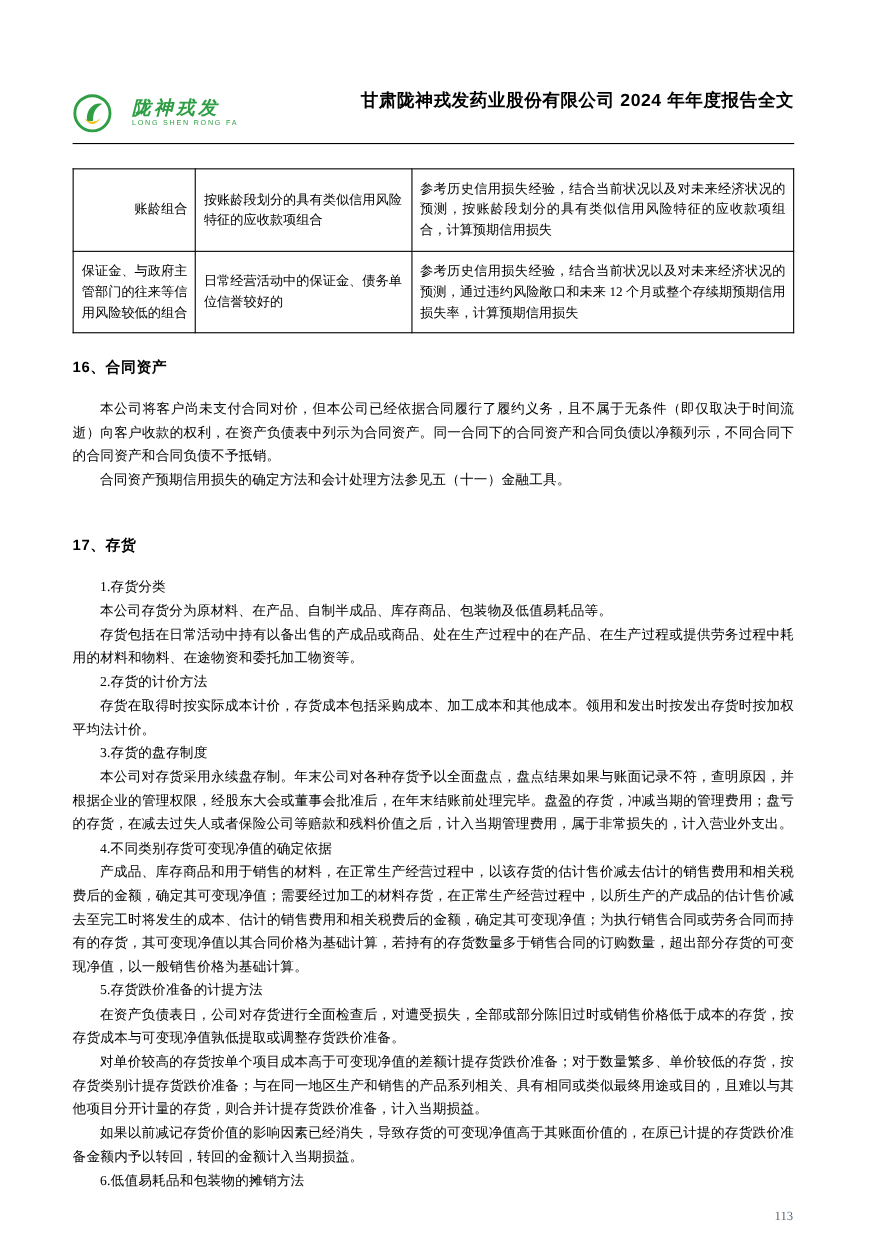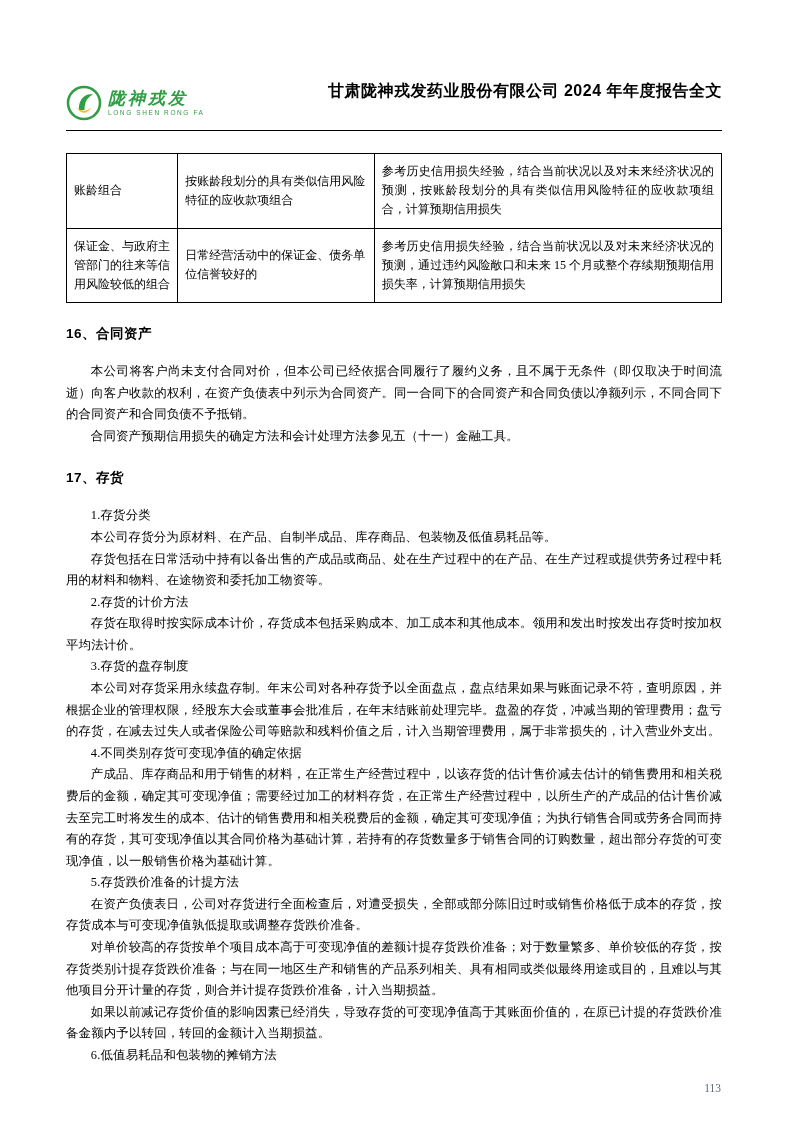--- a/index.html
+++ b/index.html
@@ -21,21 +21,21 @@
   .page-header {
     display: flex;
     align-items: center;
     justify-content: space-between;
     border-bottom: 1.5px solid #000000;
     padding-bottom: 9px;
   }
   .logo {
     display: flex;
     align-items: center;
-    gap: 6px;
+    gap: 18px;
     margin-top: 45px;
   }
   .logo-icon { display: block; }
   .logo-text { display: flex; flex-direction: column; line-height: 1; }
   .logo-cn {
     font-family: "Liberation Sans", "DejaVu Sans", sans-serif;
     font-weight: bold;
     font-style: italic;
     font-size: 17px;
     color: #2f9e44;
@@ -62,29 +62,29 @@
     margin-top: 22px;
     table-layout: fixed;
   }
   table.cl-table td {
     border: 1px solid #000000;
     vertical-align: middle;
     padding: 8px 7px;
     font-size: 12px;
     line-height: 1.6;
   }
-  td.col-category { width: 17%; }
+  td.col-category { width: 17%; text-align: right; }
   td.col-basis    { width: 30%; }
   td.col-method   { width: 53%; text-align: justify; }
   
   .section-heading {
     font-family: "Liberation Sans", "DejaVu Sans", sans-serif;
     font-weight: bold;
     font-size: 13.5px;
-    margin-top: 22px;
+    margin-top: 40px;
     margin-bottom: 18px;
     letter-spacing: 0.5px;
   }
   .section-heading.first { margin-top: 22px; }
   .para {
     font-size: 12.4px;
     line-height: 1.74;
     text-indent: 2em;
     text-align: justify;
     letter-spacing: 0.2px;
@@ -124,21 +124,21 @@
   <table class="cl-table">
     <tbody>
       <tr>
         <td class="col-category">账龄组合</td>
         <td class="col-basis">按账龄段划分的具有类似信用风险特征的应收款项组合</td>
         <td class="col-method">参考历史信用损失经验，结合当前状况以及对未来经济状况的预测，按账龄段划分的具有类似信用风险特征的应收款项组合，计算预期信用损失</td>
       </tr>
       <tr>
         <td class="col-category">保证金、与政府主管部门的往来等信用风险较低的组合</td>
         <td class="col-basis">日常经营活动中的保证金、债务单位信誉较好的</td>
-        <td class="col-method">参考历史信用损失经验，结合当前状况以及对未来经济状况的预测，通过违约风险敞口和未来 15 个月或整个存续期预期信用损失率，计算预期信用损失</td>
+        <td class="col-method">参考历史信用损失经验，结合当前状况以及对未来经济状况的预测，通过违约风险敞口和未来 12 个月或整个存续期预期信用损失率，计算预期信用损失</td>
       </tr>
     </tbody>
   </table>
 
   <div>
     <div class="section-heading first">16、合同资产</div>
     <p class="para">本公司将客户尚未支付合同对价，但本公司已经依据合同履行了履约义务，且不属于无条件（即仅取决于时间流逝）向客户收款的权利，在资产负债表中列示为合同资产。同一合同下的合同资产和合同负债以净额列示，不同合同下的合同资产和合同负债不予抵销。</p>
     <p class="para">合同资产预期信用损失的确定方法和会计处理方法参见五（十一）金融工具。</p>
   </div>
 

